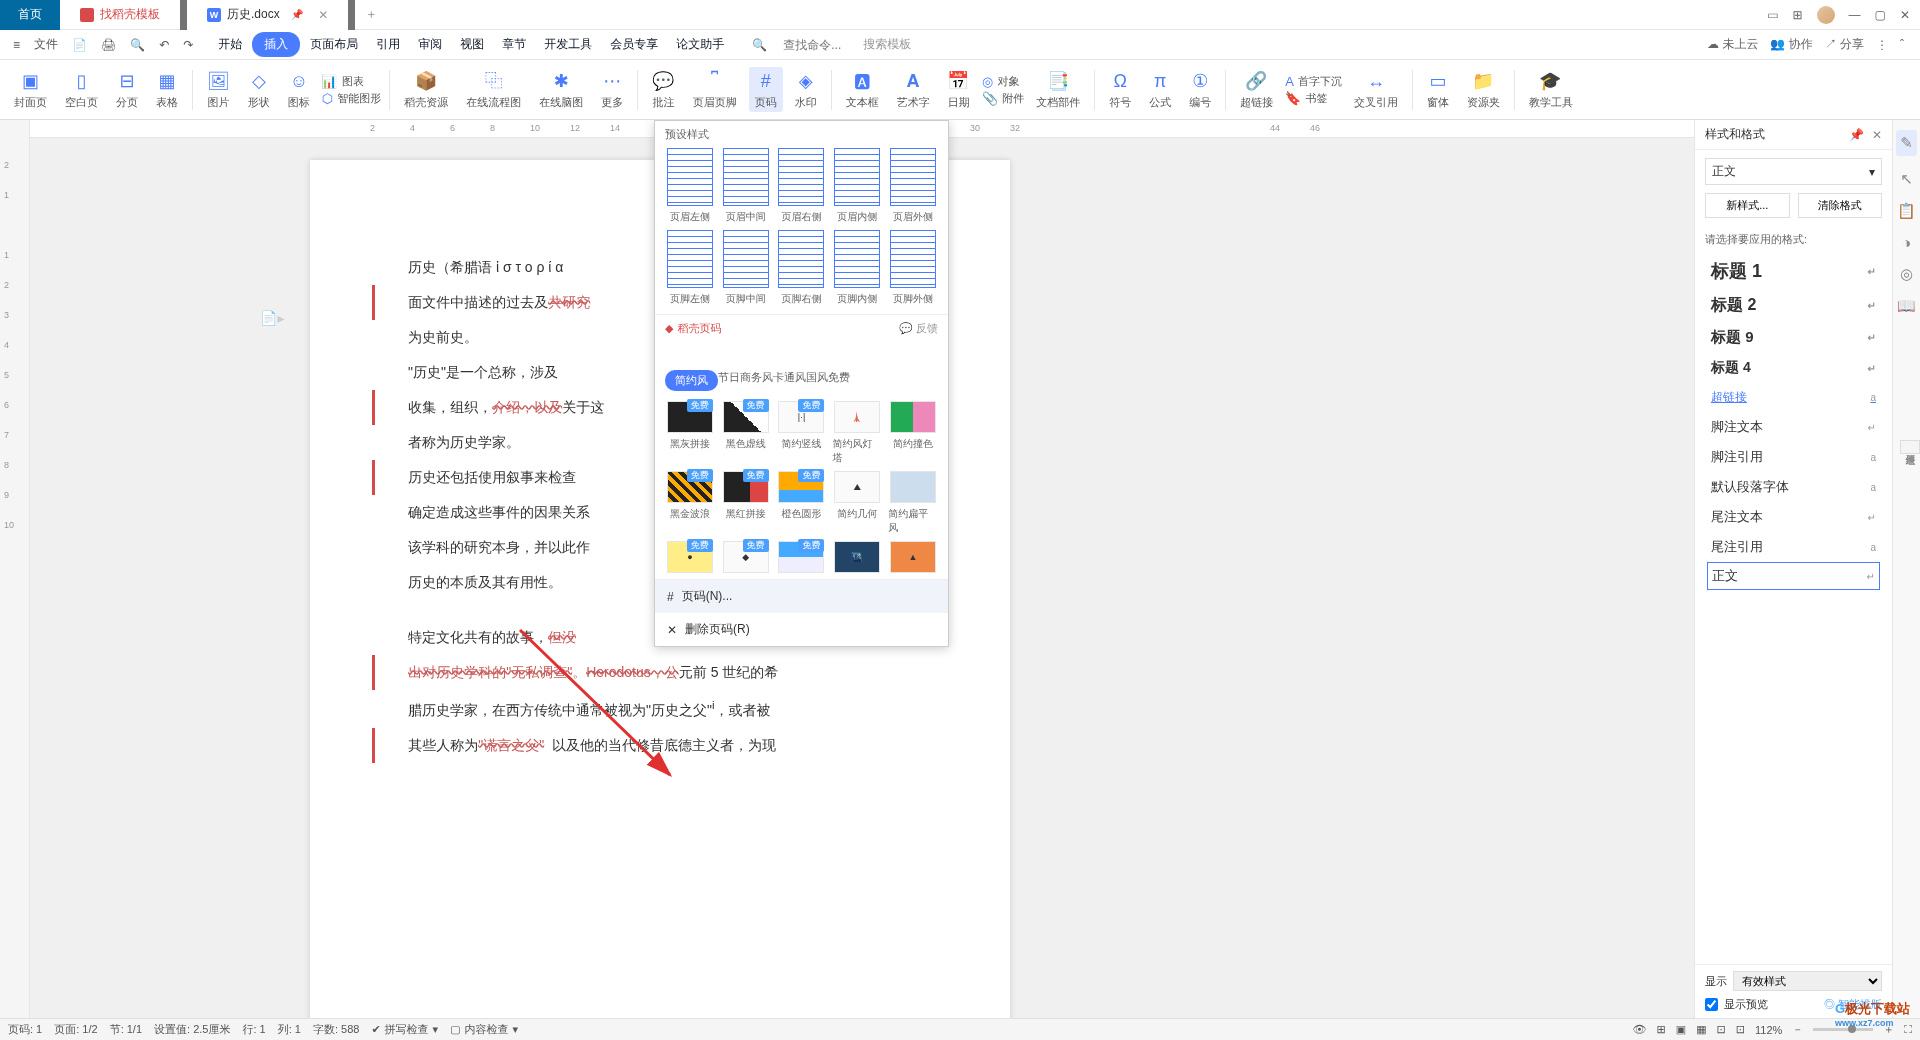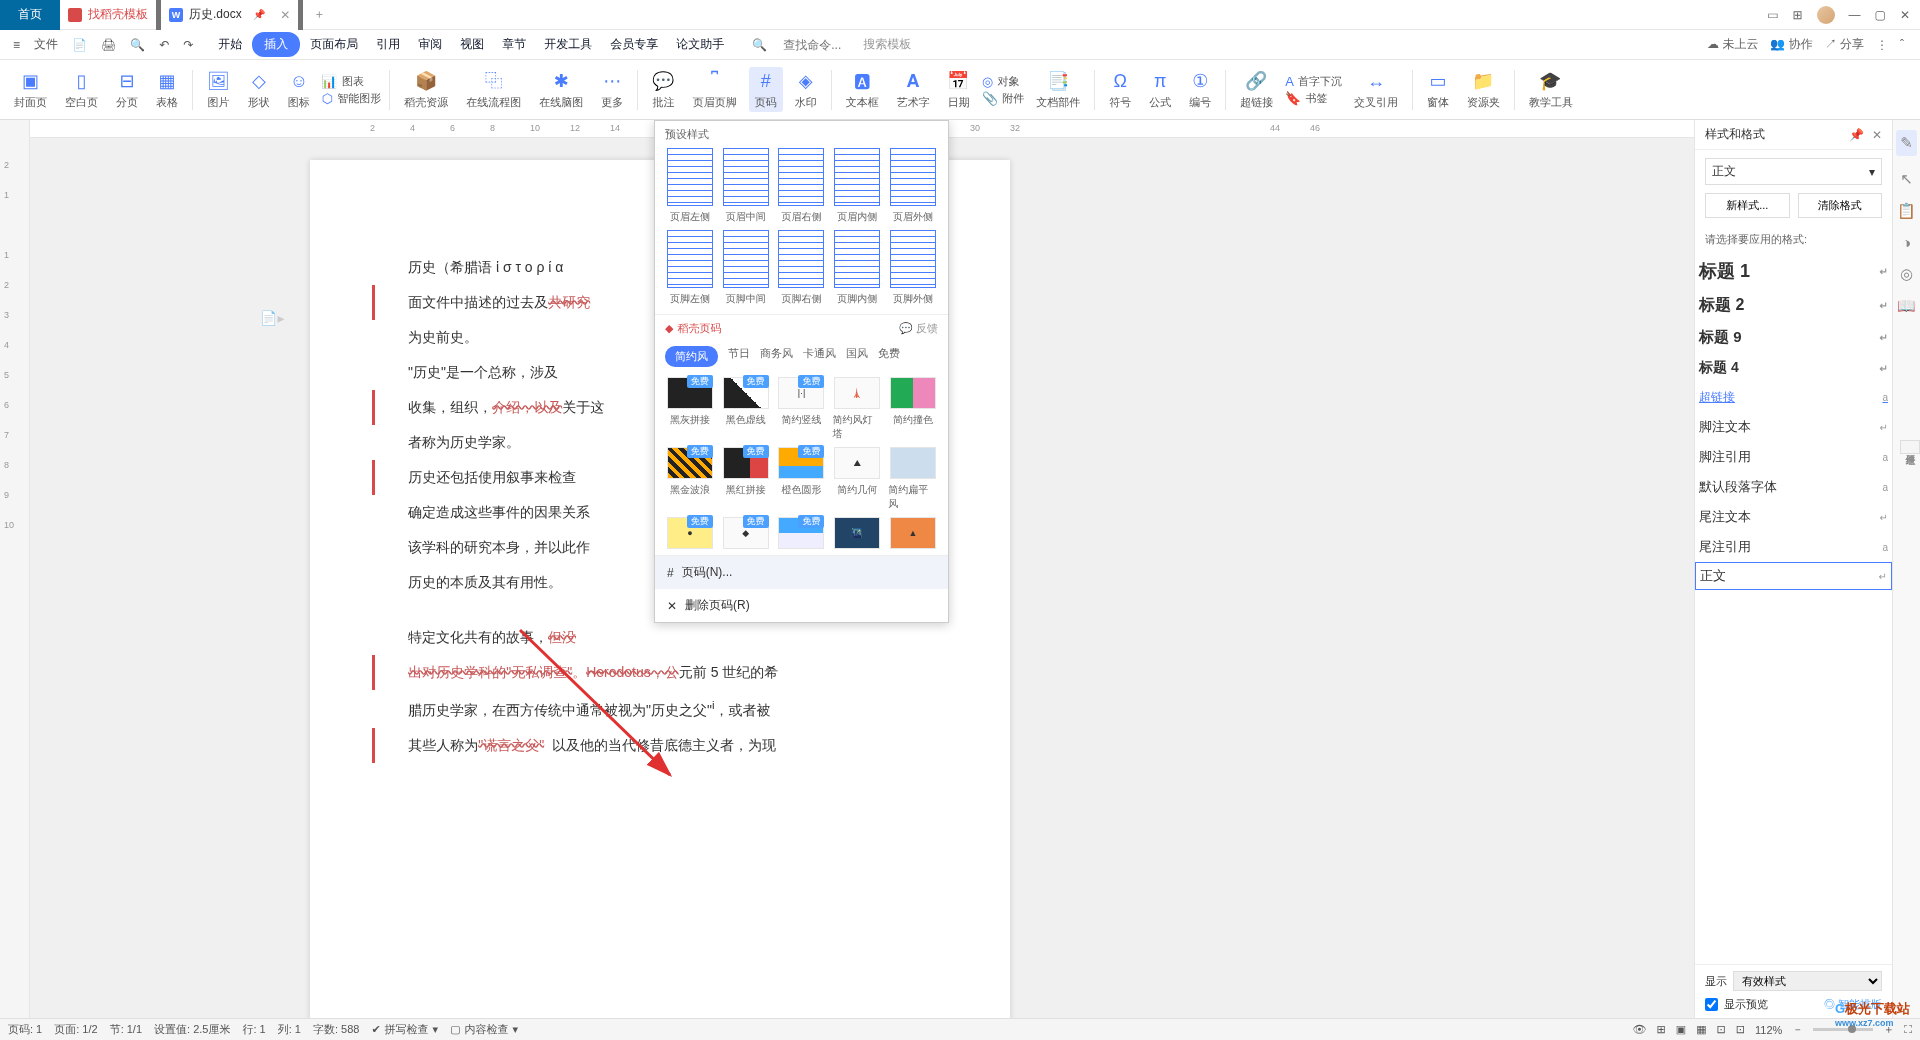--- a/index.html
+++ b/index.html
@@ -1,18 +1,18 @@
 <!DOCTYPE html>
 <html><head>
 <meta charset="utf-8">
 <style>
 * { margin: 0; padding: 0; box-sizing: border-box; font-family: "Microsoft YaHei", sans-serif; }
 body { background: #fff; font-size: 12px; color: #333; overflow: hidden; }
 .titlebar { height: 30px; display: flex; align-items: center; border-bottom: 1px solid #e5e5e5; }
-.tab { height: 30px; display: flex; align-items: center; padding: 0 8px; border-right: 5px solid #737373; cursor: pointer; gap: 6px; }
+.tab { height: 30px; display: flex; align-items: center; padding: 0 20px; border-right: 7px solid #737373; cursor: pointer; gap: 6px; }
 .tab.active { background: #fff; }
 .tab.home { background: #0369a1; color: #fff; border-right: none; padding: 0 18px; }
 .tab.template { color: #d84a4a; }
 .tab .w-icon { width: 14px; height: 14px; background: #4a7cff; border-radius: 2px; display: inline-flex; align-items: center; justify-content: center; color: #fff; font-size: 9px; font-weight: bold; }
 .tab .d-icon { width: 14px; height: 14px; background: #d84a4a; border-radius: 2px; }
 .tab .close { margin-left: 8px; color: #999; }
 .tab .pin { margin-left: 6px; color: #ccc; font-size: 10px; }
 .newtab { padding: 0 10px; color: #888; cursor: pointer; }
 .win-controls { margin-left: auto; display: flex; align-items: center; gap: 14px; padding-right: 10px; color: #666; }
 .win-controls span { cursor: pointer; }
@@ -52,21 +52,21 @@
 .page .strike { color: #c85a5a; text-decoration: line-through wavy #c85a5a; }
 .page .red { color: #c85a5a; }
 
 .side-panel { width: 198px; border-left: 1px solid #e5e5e5; background: #fff; display: flex; flex-direction: column; }
 .sp-header { display: flex; align-items: center; justify-content: space-between; padding: 6px 10px; font-size: 12px; border-bottom: 1px solid #eee; }
 .sp-header .icons { display: flex; gap: 8px; color: #888; }
 .sp-sel { margin: 8px 10px; padding: 4px 6px; border: 1px solid #ddd; display: flex; justify-content: space-between; align-items: center; }
 .sp-btns { display: flex; gap: 8px; padding: 0 10px 8px; }
 .sp-btns button { flex: 1; padding: 4px 6px; border: 1px solid #ddd; background: #fff; font-size: 11px; cursor: pointer; }
 .sp-hint { padding: 6px 10px; font-size: 11px; color: #666; }
-.sp-list { flex: 1; overflow-y: auto; padding: 0 0; }
+.sp-list { flex: 1; overflow-y: auto; padding: 0 12px; }
 .sp-li { display: flex; justify-content: space-between; align-items: center; padding: 6px 4px; cursor: pointer; font-size: 13px; }
 .sp-li.h1 { font-size: 18px; font-weight: bold; }
 .sp-li.h2 { font-size: 16px; font-weight: bold; }
 .sp-li.h3 { font-size: 15px; font-weight: bold; }
 .sp-li.h4 { font-size: 14px; font-weight: bold; }
 .sp-li.link { color: #4a7cff; text-decoration: underline; font-size: 12px; }
 .sp-li.sel { border: 1px solid #4a7cff; padding: 4px; }
 .sp-li .ret { font-size: 10px; color: #999; }
 .sp-foot { border-top: 1px solid #eee; padding: 6px 10px; display: flex; flex-direction: column; gap: 6px; font-size: 11px; }
 .sp-foot .row { display: flex; align-items: center; gap: 6px; }
@@ -77,21 +77,21 @@
 .toolstrip .active { background: #e3eafd; padding: 4px; border-radius: 3px; }
 
 .popup { position: absolute; left: 624px; top: 0px; width: 295px; background: #fff; border: 1px solid #ccc; box-shadow: 0 2px 10px rgba(0,0,0,0.2); z-index: 100; }
 .popup-head { padding: 6px 10px; font-size: 11px; color: #666; }
 .preset-grid { display: grid; grid-template-columns: repeat(5, 1fr); gap: 6px; padding: 0 10px 8px; }
 .preset { display: flex; flex-direction: column; align-items: center; gap: 4px; cursor: pointer; }
 .preset .pbox { width: 46px; height: 58px; border: 1px solid #4a7cff; background: repeating-linear-gradient(#fff,#fff 5px,#4a7cff 5px,#4a7cff 6px); position: relative; }
 .preset .plbl { font-size: 10px; color: #666; }
 .popup-sec { padding: 6px 10px; display: flex; align-items: center; justify-content: space-between; border-top: 1px solid #eee; font-size: 11px; }
 .popup-sec .brand { color: #d84a4a; display: flex; align-items: center; gap: 4px; }
-.popup-tabs { display: flex; gap: 10px; padding: 4px 10px; font-size: 11px; }
+.popup-tabs { display: flex; padding: 4px 10px; font-size: 11px; margin-top: 24px; }
 .popup-tabs span { cursor: pointer; color: #666; }
 .popup-tabs .act { background: #4a7cff; color: #fff; padding: 3px 10px; border-radius: 10px; }
 .tpl-grid { display: grid; grid-template-columns: repeat(5, 1fr); gap: 6px; padding: 6px 10px; }
 .tpl { display: flex; flex-direction: column; align-items: center; gap: 4px; cursor: pointer; position: relative; }
 .tpl .thumb { width: 46px; height: 32px; border: 1px solid #e5e5e5; background: #fafafa; display: flex; align-items: center; justify-content: center; font-size: 9px; overflow: hidden; }
 .tpl .badge { position: absolute; top: -2px; right: 2px; background: #4a9fff; color: #fff; font-size: 9px; padding: 0 4px; border-radius: 2px; }
 .tpl .tlbl { font-size: 10px; color: #666; }
 .popup-foot { border-top: 1px solid #eee; }
 .popup-foot .item { padding: 8px 12px; display: flex; align-items: center; gap: 8px; cursor: pointer; font-size: 12px; }
 .popup-foot .item:hover, .popup-foot .item.hl { background: #f0f3fa; }

